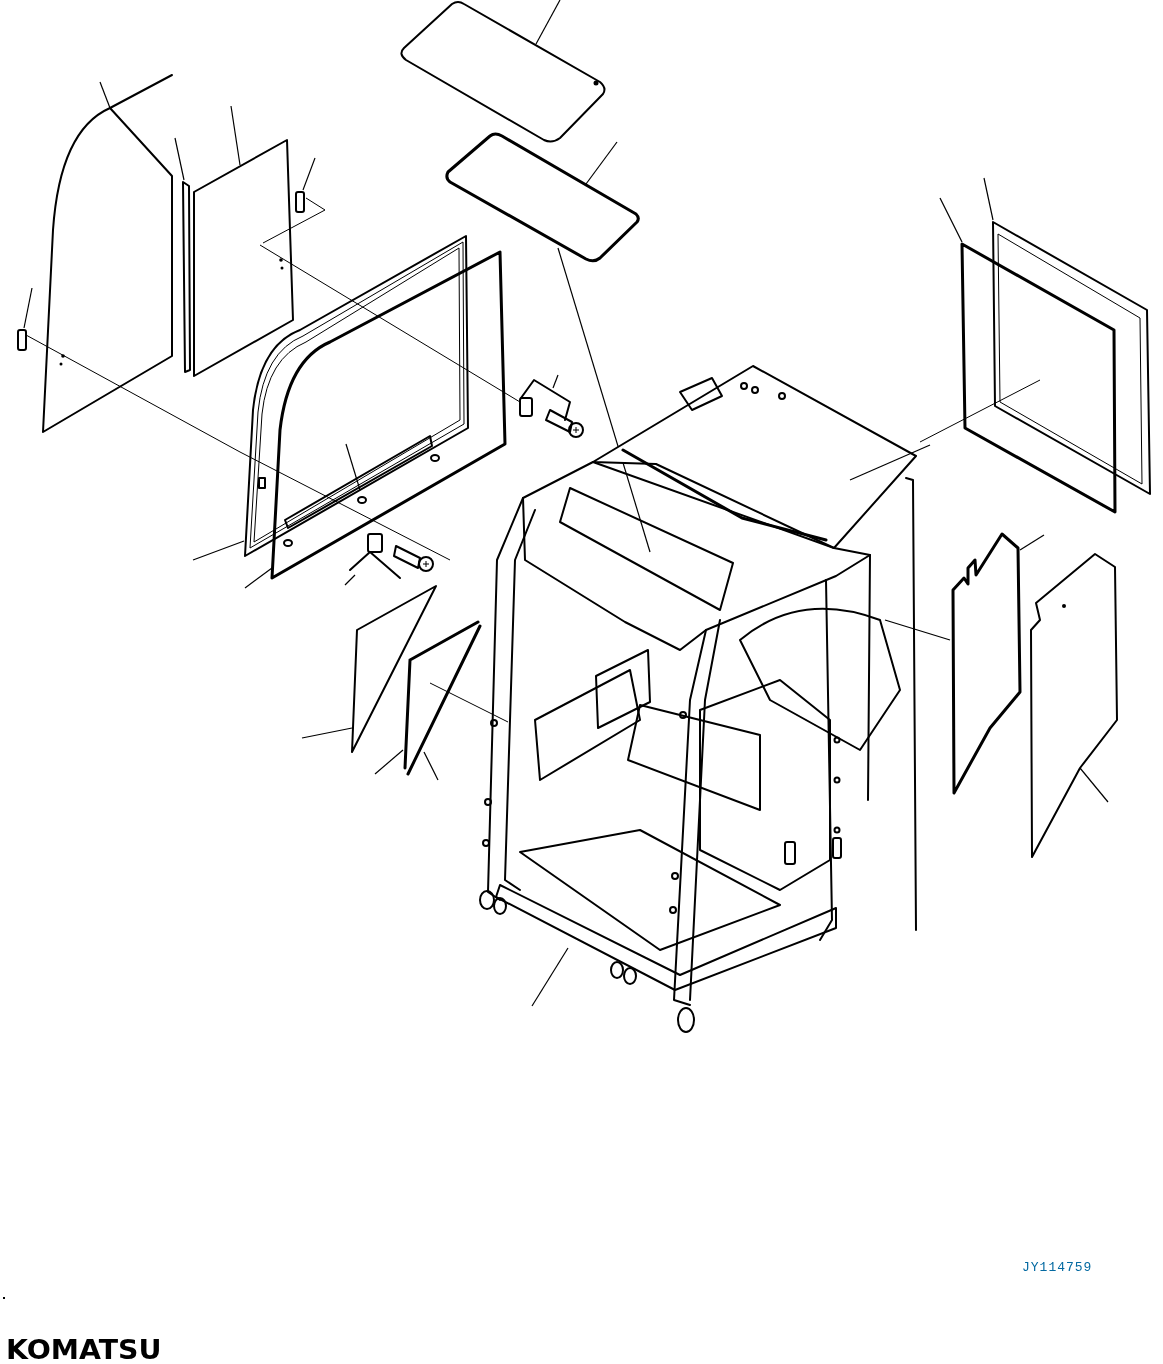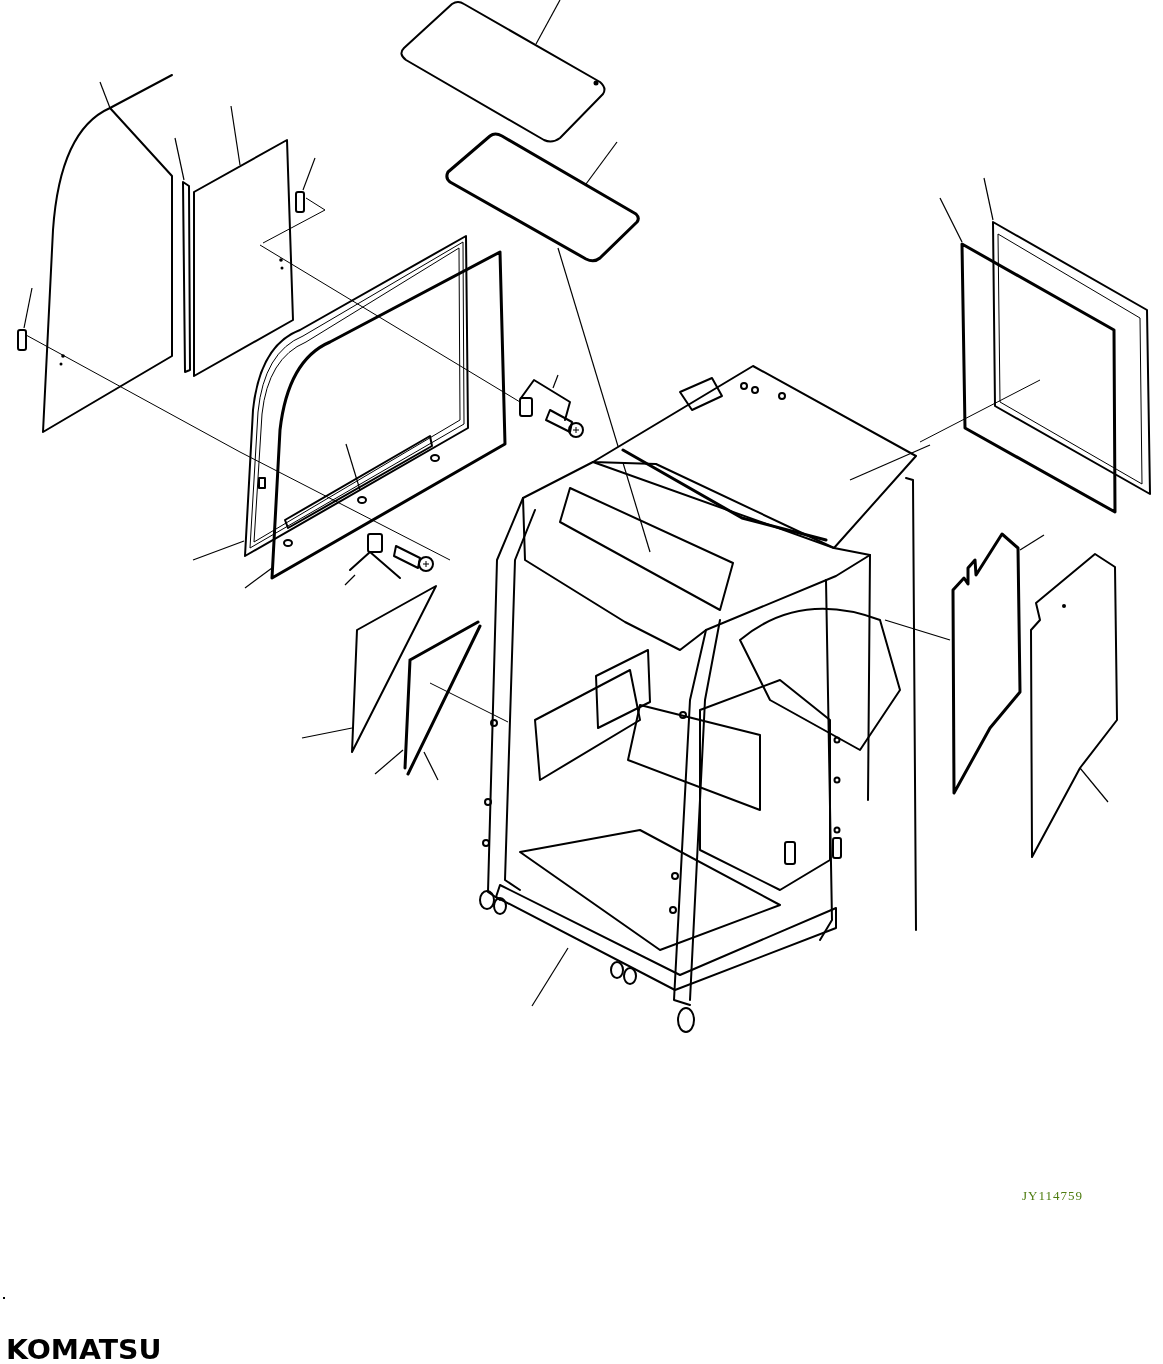--- a/index.html
+++ b/index.html
@@ -1,20 +1,20 @@
 <!DOCTYPE html>
 <html><head>
   <meta charset="utf-8">
   <style>
     html, body { margin: 0; padding: 0; background: #ffffff; }
     body { width: 1163px; height: 1364px; position: relative; overflow: hidden; font-family: "Liberation Sans", sans-serif; }
     #diagram { position: absolute; left: 0; top: 0; width: 1163px; height: 1364px; }
     .drawing-number {
-      position: absolute; left: 1022px; top: 1188px;
-      font-family: Liberation Serif, serif; font-size: 13px; letter-spacing: 1px; color: #4d7c0f;
+      position: absolute; left: 1022px; top: 1260px;
+      font-family: Liberation Mono, monospace; font-size: 13px; letter-spacing: 1px; color: #0369a1;
     }
     .brand-logo {
       position: absolute; left: 6px; top: 1334px;
       font-family: "DejaVu Sans", sans-serif; font-weight: bold; font-size: 27px;
       letter-spacing: 0px; color: #000; transform: scaleX(1.05); transform-origin: left;
     }
     .stray-dot { position: absolute; left: 3px; top: 1297px; width: 2px; height: 2px; background: #000; }
     svg .thick { stroke: #000; stroke-width: 3; fill: none; stroke-linejoin: round; stroke-linecap: round; }
     svg .med { stroke: #000; stroke-width: 2; fill: none; stroke-linejoin: round; stroke-linecap: round; }
     svg .thin { stroke: #000; stroke-width: 1; fill: none; }

